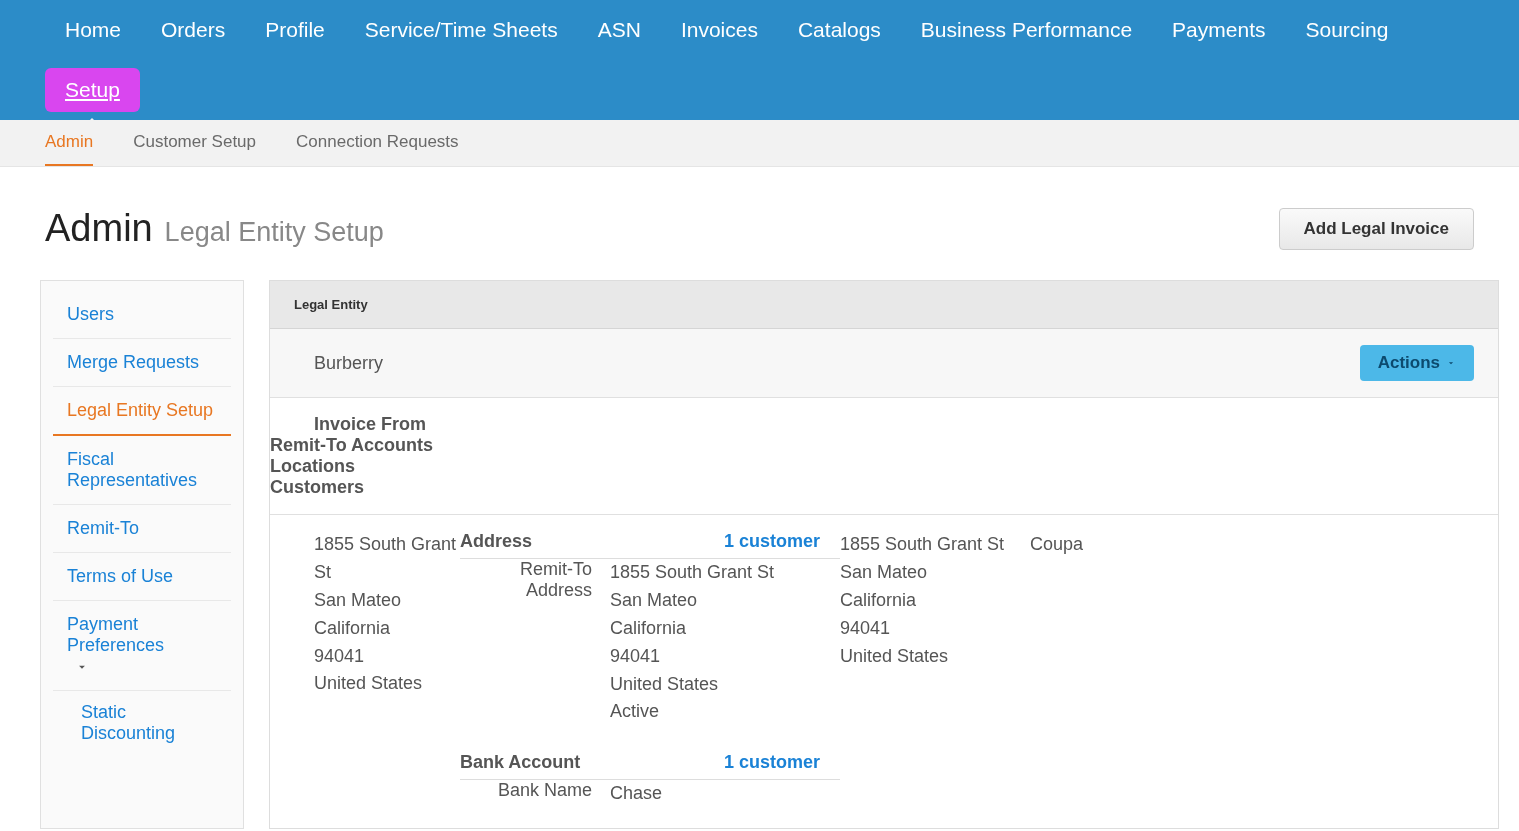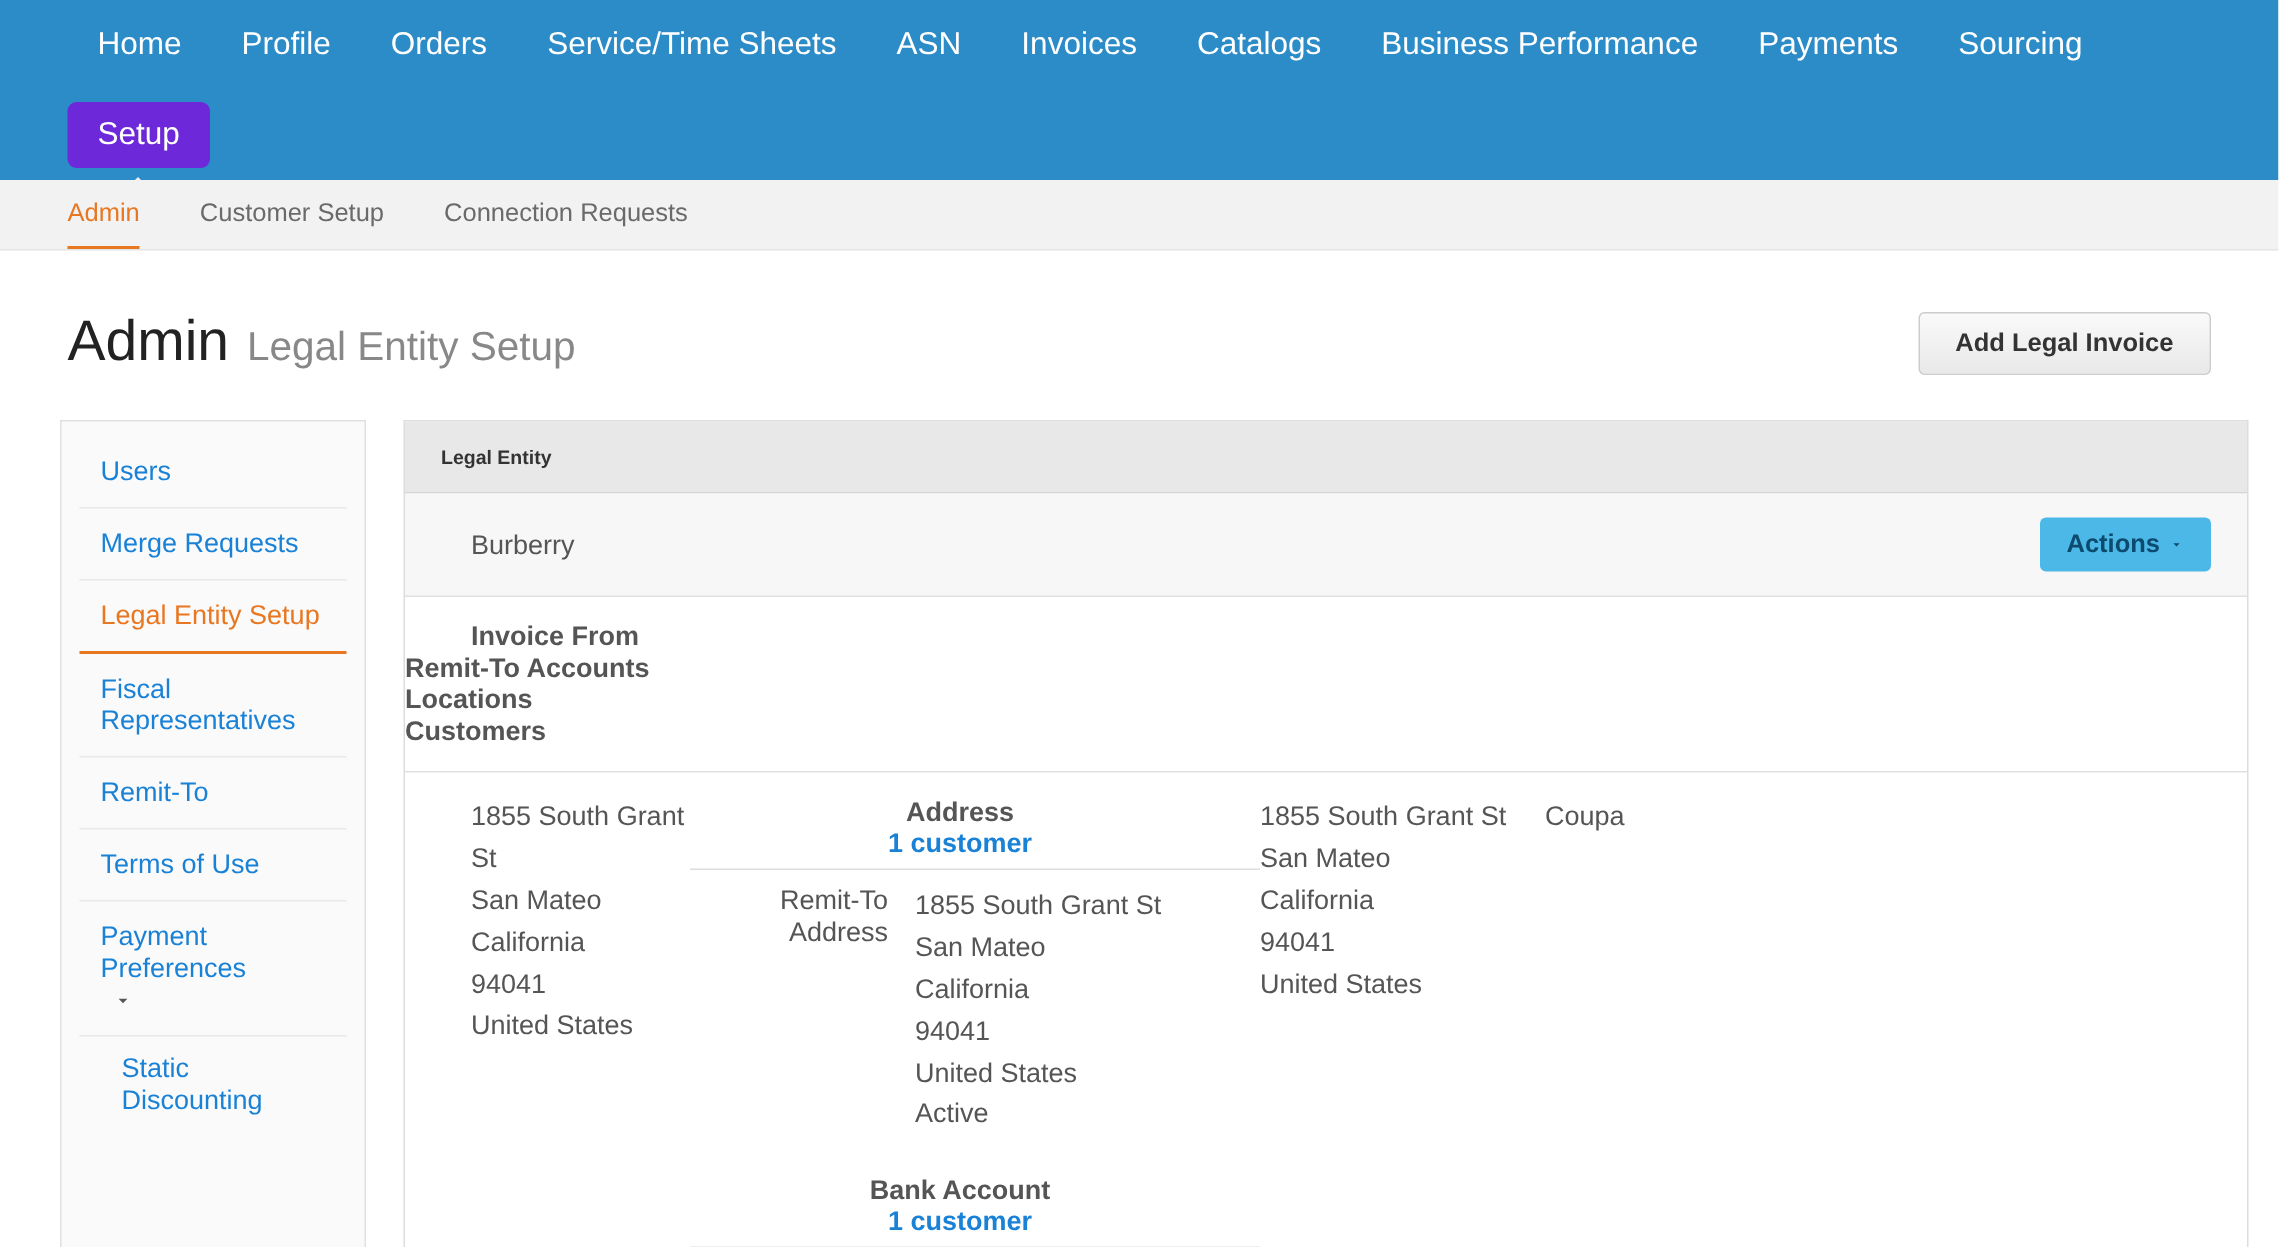--- a/index.html
+++ b/index.html
@@ -24,24 +24,25 @@
       align-items: center;
     }
     .top-nav-item {
       color: #fff;
       font-size: 21px;
       padding: 18px 20px;
       cursor: pointer;
       position: relative;
     }
     .top-nav-item.active {
-      background: #6d28d9;
+      background: #d946ef;
       border-radius: 6px;
       padding: 10px 20px;
       margin: 8px 0;
+      text-decoration: underline;
     }
     .top-nav-item.active::after {
       content: '';
       position: absolute;
       bottom: -16px;
       left: 50%;
       transform: translateX(-50%);
       border-left: 10px solid transparent;
       border-right: 10px solid transparent;
       border-bottom: 10px solid #f2f2f2;
@@ -207,23 +208,21 @@
     }
     .remit-section {
       font-size: 18px;
     }
     .remit-header {
       display: flex;
       justify-content: space-between;
       align-items: center;
       border-bottom: 1px solid #ddd;
       padding-bottom: 6px;
-      margin-bottom: 10px;
       padding-right: 20px;
-      flex-direction: column;
     }
     .remit-title {
       font-weight: 600;
       color: #555;
     }
     .customer-link {
       color: #1a82d6;
       font-weight: 600;
       cursor: pointer;
     }
@@ -245,22 +244,22 @@
     .remit-section + .remit-section {
       margin-top: 26px;
     }
   </style>
 </head>
 <body>
 
 <nav class="top-nav">
   <ul class="top-nav-list">
     <li class="top-nav-item">Home</li>
+    <li class="top-nav-item">Orders</li>
     <li class="top-nav-item">Profile</li>
-    <li class="top-nav-item">Orders</li>
     <li class="top-nav-item">Service/Time Sheets</li>
     <li class="top-nav-item">ASN</li>
     <li class="top-nav-item">Invoices</li>
     <li class="top-nav-item">Catalogs</li>
     <li class="top-nav-item">Business Performance</li>
     <li class="top-nav-item">Payments</li>
     <li class="top-nav-item">Sourcing</li>
     <li class="top-nav-item active">Setup</li>
   </ul>
 </nav>

